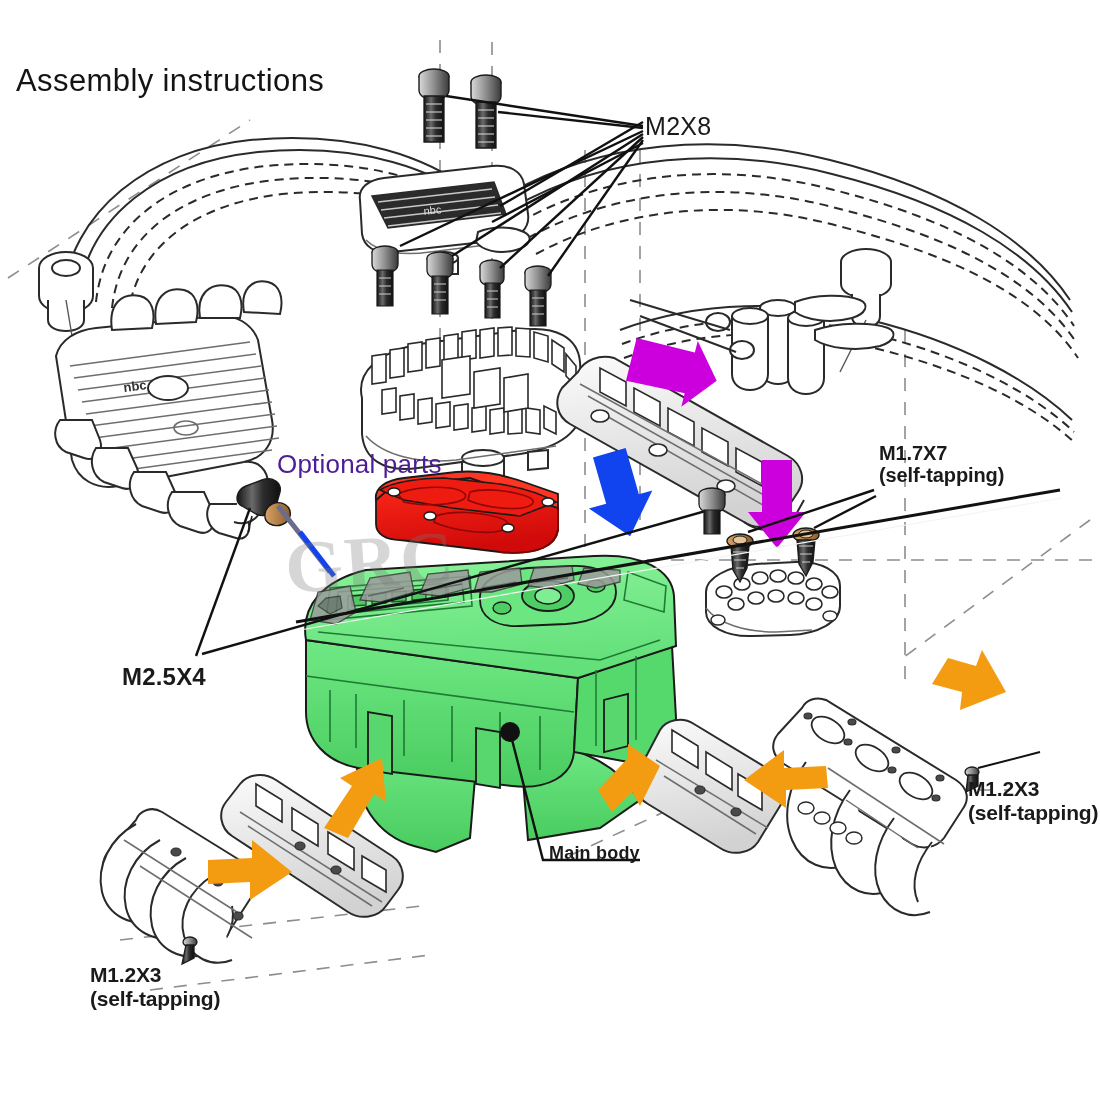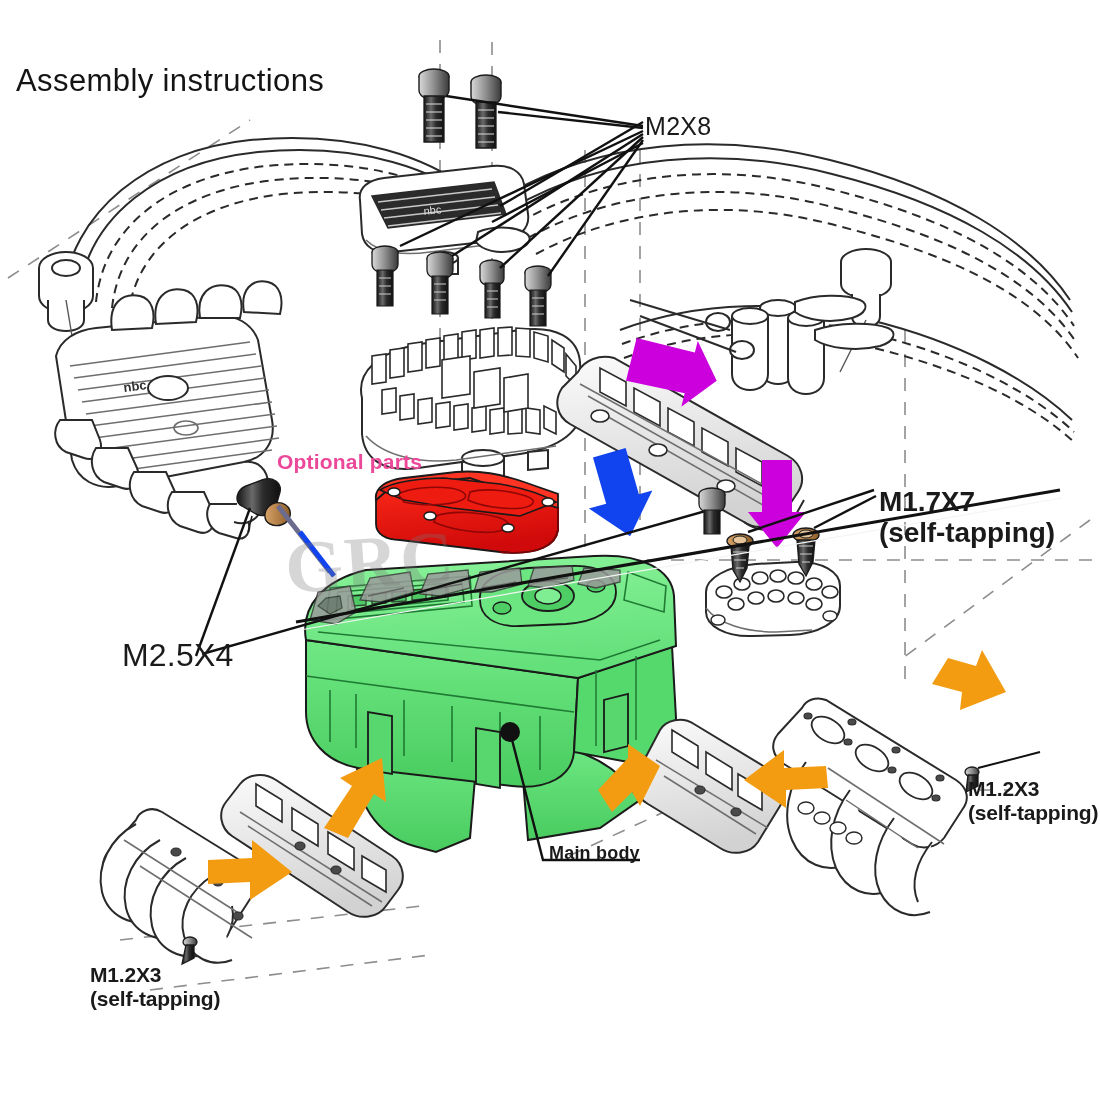--- a/index.html
+++ b/index.html
@@ -35,37 +35,38 @@
   }
   #label-m2x8 {
     left: 645px;
     top: 112px;
     font-size: 25px;
     letter-spacing: 0.3px;
   }
   #label-optional {
     left: 277px;
     top: 450px;
-    font-size: 21px;
-    font-weight: bold;
-    color: #ec4899;
+    font-size: 26px;
+    font-weight: normal;
+    color: #4c1d95;
     letter-spacing: 0.2px;
   }
   #label-m17x7 {
     left: 879px;
-    top: 486px;
-    font-size: 28px;
+    top: 442px;
+    font-size: 20px;
     font-weight: bold;
     letter-spacing: -0.1px;
   }
   #label-m25x4 {
     left: 122px;
-    top: 638px;
-    font-size: 32px;
+    top: 664px;
+    font-size: 24px;
     letter-spacing: 0.2px;
+    font-weight: bold;
   }
   #label-mainbody {
     left: 549px;
     top: 843px;
     font-size: 18px;
     font-weight: bold;
     letter-spacing: 0.2px;
   }
   #label-m12x3-right {
     left: 968px;

